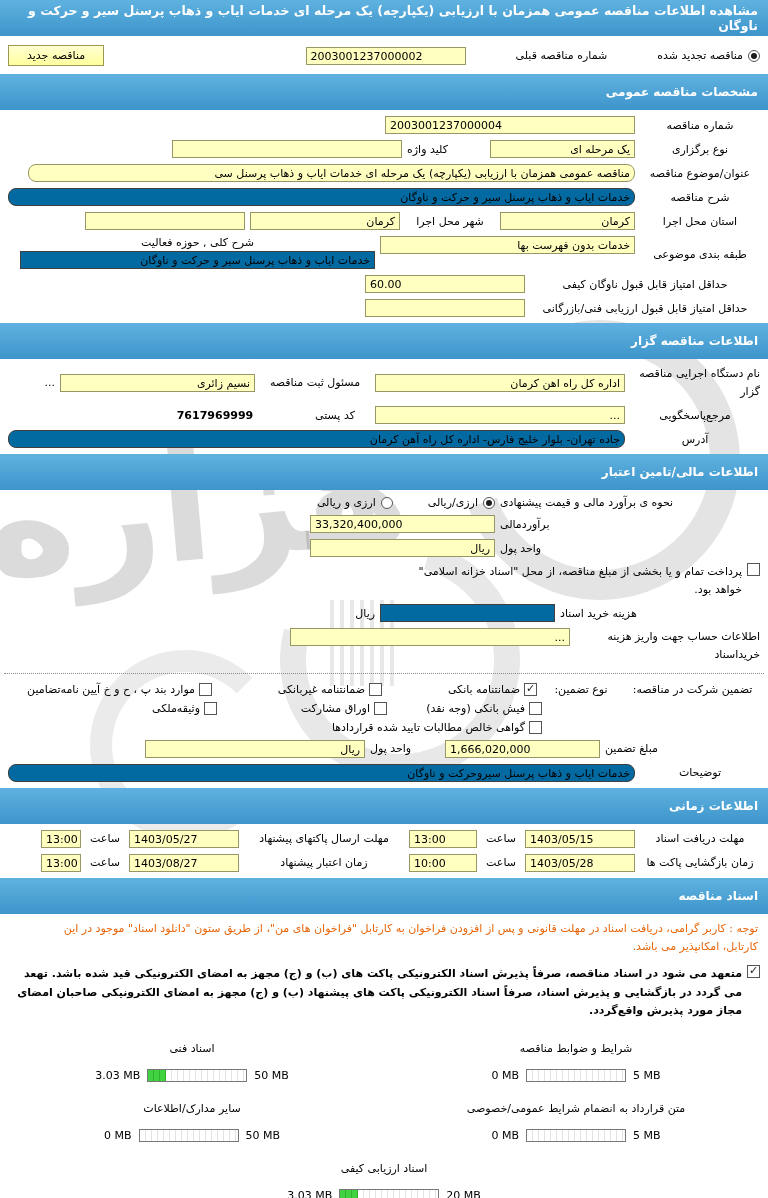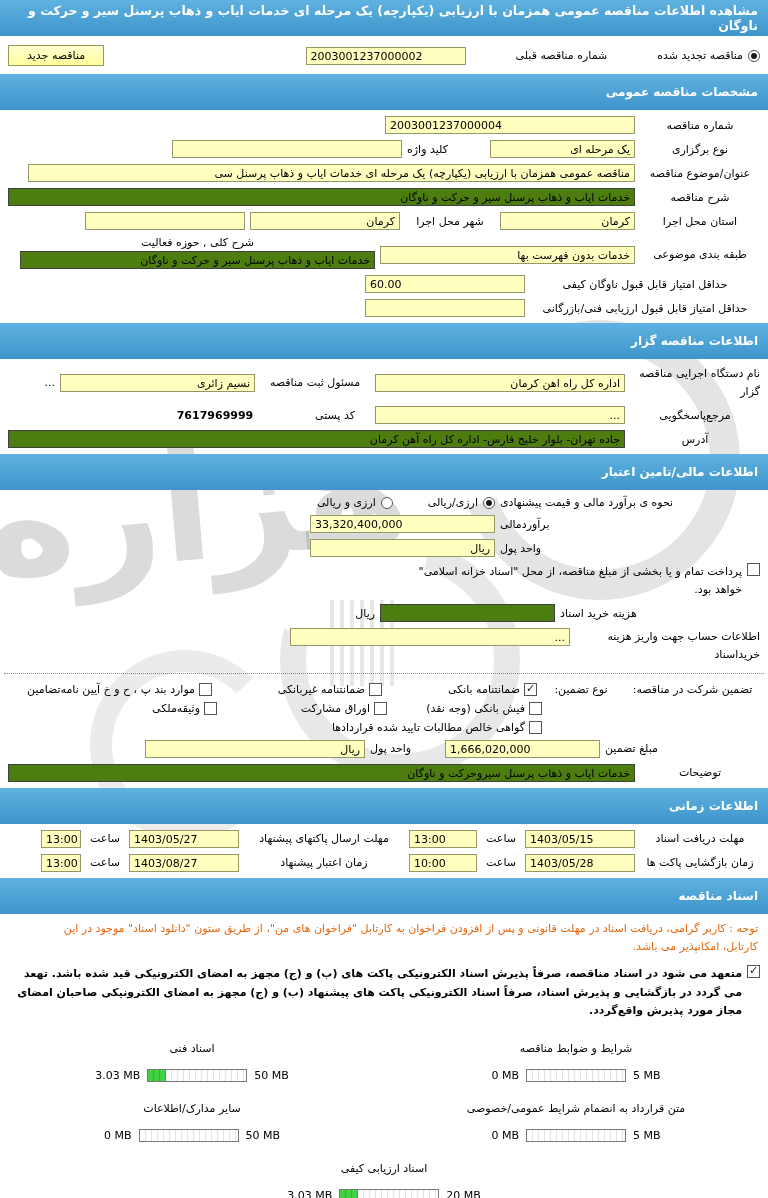--- a/index.html
+++ b/index.html
@@ -27,23 +27,23 @@
   .bluebar { background:linear-gradient(to bottom,#5fb2e0,#3e95cb); color:#fff; font-weight:bold;
              font-size:12px; min-height:21px; display:flex; align-items:center; padding:18px 10px; }
   .titlebar { min-height:30px; font-size:12.5px; }
   .row { display:flex; align-items:center; column-gap:5px; padding:3px 8px; }
   .top { align-items:flex-start; }
   .lbl { flex:none; text-align:center; }
   .tl { text-align:left; }
   .wrap { white-space:normal; line-height:1.6; text-align:right; }
   .fld { flex:none; background:#ffffc0; border:1px solid #979766; height:18px; line-height:15px;
          padding:1px 4px; overflow:hidden; white-space:nowrap; text-align:right; }
-  .white { background:#4d7c0f; border:1px solid #404040; }
+  .white { background:#0369a1; border:1px solid #404040; }
   .num { direction:ltr; text-align:left; }
-  .grow { flex:1; }
+  .grow { flex:1;border-radius:8px; }
   .me20 { margin-left:20px; }
   .spacer { flex:none; }
   .plain-num { direction:ltr; text-align:center; font-weight:bold; flex:none; }
   .divider { border-top:1px dotted #8a8a8a; margin:6px 4px; }
 
   
   .cb { flex:none; width:13px; height:13px; border:1px solid #555; background:#fff;
         display:inline-flex; align-items:center; justify-content:center; font-size:11px; cursor:pointer; }
   .cb.checked::after { content:"\2713"; font-weight:bold; color:#1b1b1b; margin-top:-2px; }
   .radio { flex:none; width:12px; height:12px; border:1px solid #555; border-radius:50%; background:#fff;
@@ -129,21 +129,21 @@
     </div>
     <div class="row">
       <span class="lbl w120">استان محل اجرا</span>
       <div class="fld w135">کرمان</div>
       <span class="lbl w90">شهر محل اجرا</span>
       <div class="fld w150">کرمان</div>
       <div class="fld w160"></div>
     </div>
     <div class="row top">
       <span class="lbl w120" style="padding-top:12px;">طبقه بندی موضوعی</span>
-      <div class="fld w255" style="margin-top:10px;padding-left:20px;">خدمات بدون فهرست بها</div>
+      <div class="fld w255" style="padding-left:20px;">خدمات بدون فهرست بها</div>
       <div class="stack">
         <span class="lbl">شرح کلی , حوزه فعالیت</span>
         <div class="fld white w355">خدمات ایاب و ذهاب پرسنل سیر و حرکت و ناوگان</div>
       </div>
     </div>
     <div class="row">
       <span class="lbl w230">حداقل امتیاز قابل قبول ناوگان کیفی</span>
       <div class="fld num w160">60.00</div>
     </div>
     <div class="row">

